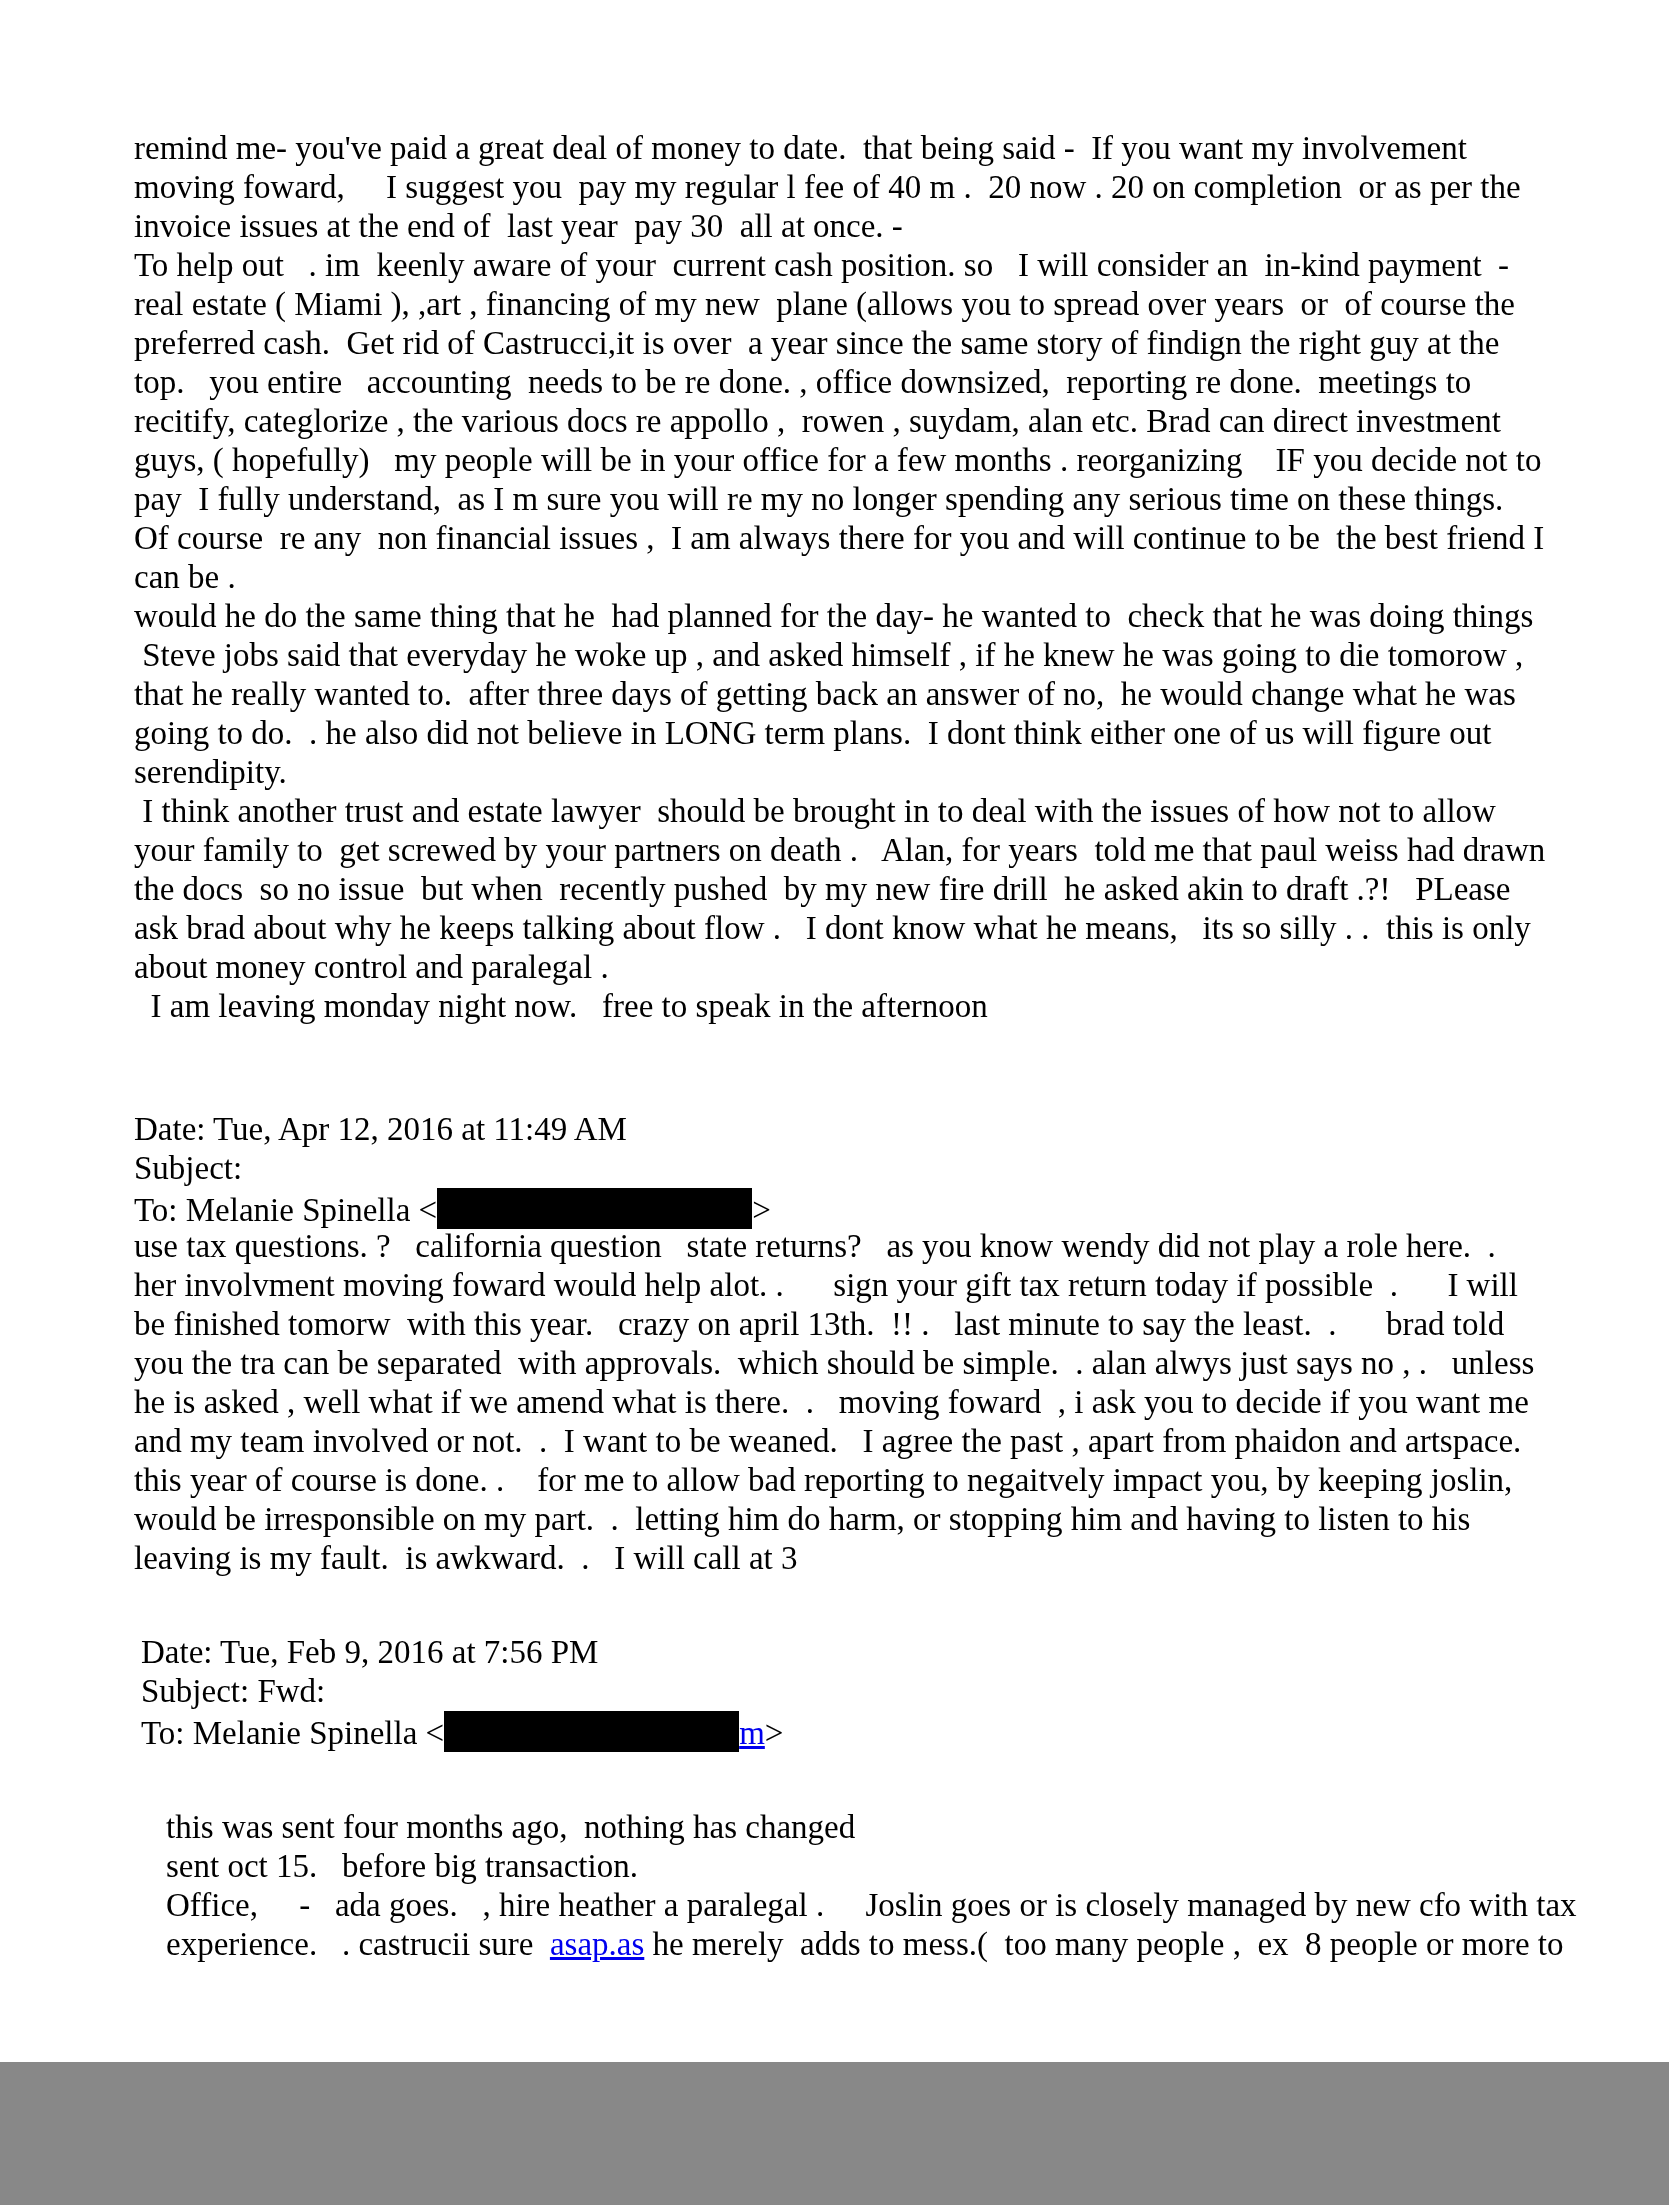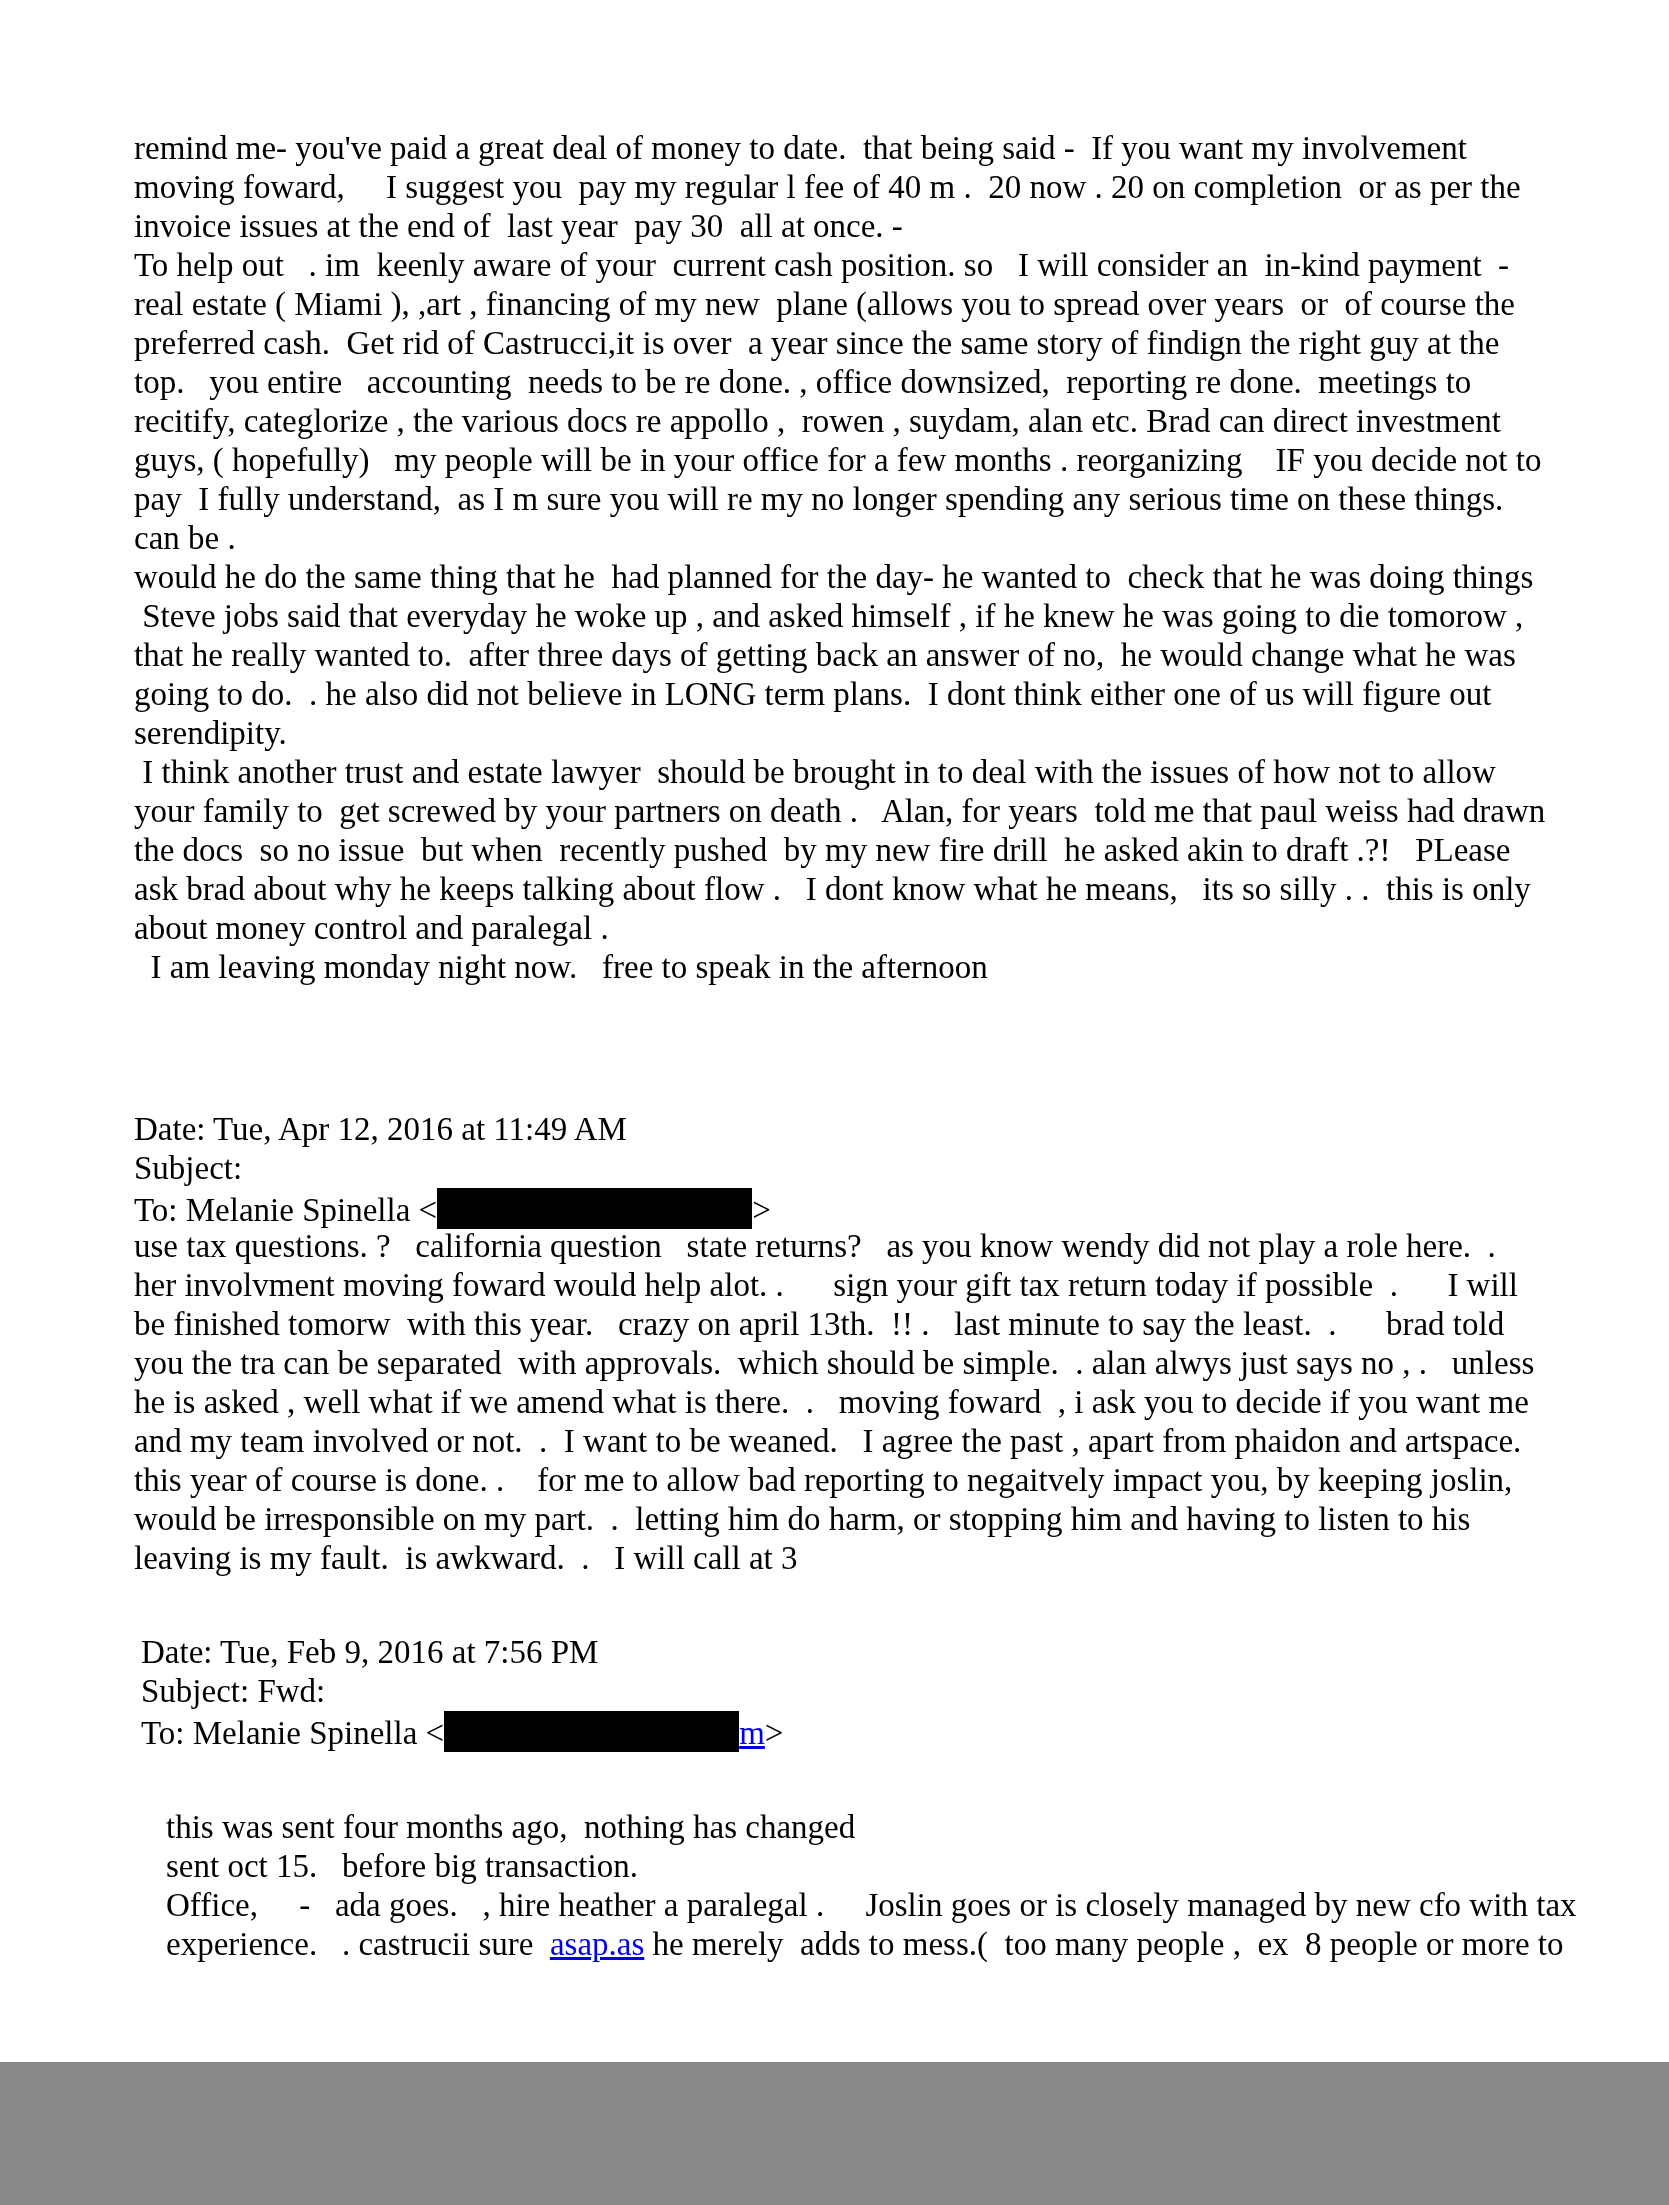--- a/index.html
+++ b/index.html
@@ -61,20 +61,21 @@
   <div class="line">remind me- you've paid a great deal of money to date.  that being said -  If you want my involvement</div>
       <div class="line">moving foward,     I suggest you  pay my regular l fee of 40 m .  20 now . 20 on completion  or as per the</div>
       <div class="line">invoice issues at the end of  last year  pay 30  all at once. -</div>
       <div class="line">To help out   . im  keenly aware of your  current cash position. so   I will consider an  in-kind payment  -</div>
       <div class="line">real estate ( Miami ), ,art , financing of my new  plane (allows you to spread over years  or  of course the</div>
       <div class="line">preferred cash.  Get rid of Castrucci,it is over  a year since the same story of findign the right guy at the</div>
       <div class="line">top.   you entire   accounting  needs to be re done. , office downsized,  reporting re done.  meetings to</div>
       <div class="line">recitify, categlorize , the various docs re appollo ,  rowen , suydam, alan etc. Brad can direct investment</div>
       <div class="line">guys, ( hopefully)   my people will be in your office for a few months . reorganizing    IF you decide not to</div>
       <div class="line">pay  I fully understand,  as I m sure you will re my no longer spending any serious time on these things.</div>
+      <div class="line">Of course  re any  non financial issues ,  I am always there for you and will continue to be  the best friend I</div>
       <div class="line">can be .</div>
       <div class="line">would he do the same thing that he  had planned for the day- he wanted to  check that he was doing things</div>
       <div class="line"> Steve jobs said that everyday he woke up , and asked himself , if he knew he was going to die tomorow ,</div>
       <div class="line">that he really wanted to.  after three days of getting back an answer of no,  he would change what he was</div>
       <div class="line">going to do.  . he also did not believe in LONG term plans.  I dont think either one of us will figure out</div>
       <div class="line">serendipity.</div>
       <div class="line"> I think another trust and estate lawyer  should be brought in to deal with the issues of how not to allow</div>
       <div class="line">your family to  get screwed by your partners on death .   Alan, for years  told me that paul weiss had drawn</div>
       <div class="line">the docs  so no issue  but when  recently pushed  by my new fire drill  he asked akin to draft .?!   PLease</div>
       <div class="line">ask brad about why he keeps talking about flow .   I dont know what he means,   its so silly . .  this is only</div>

